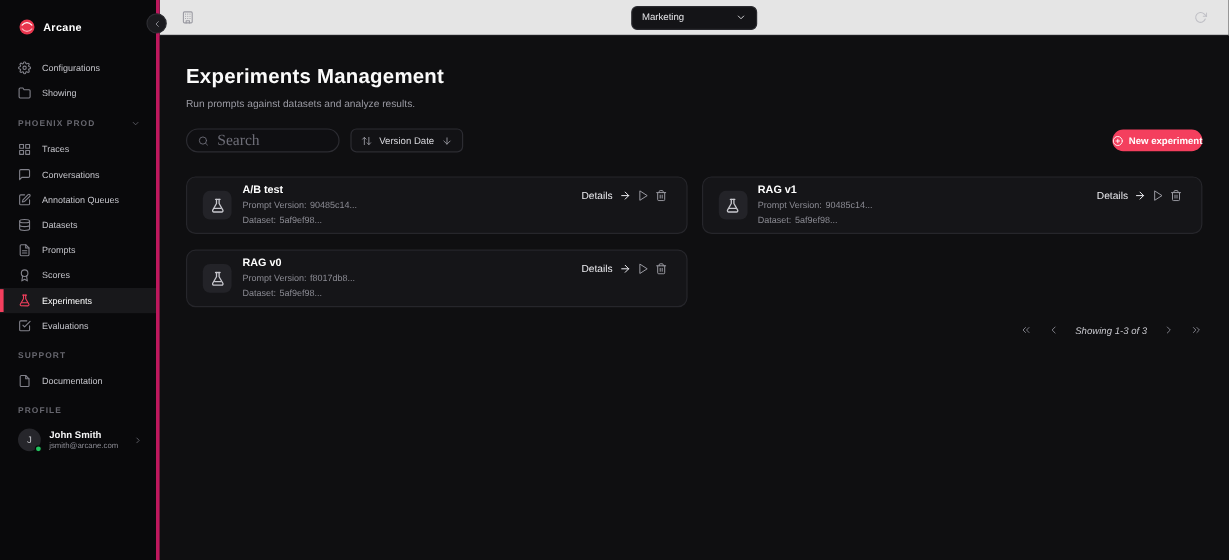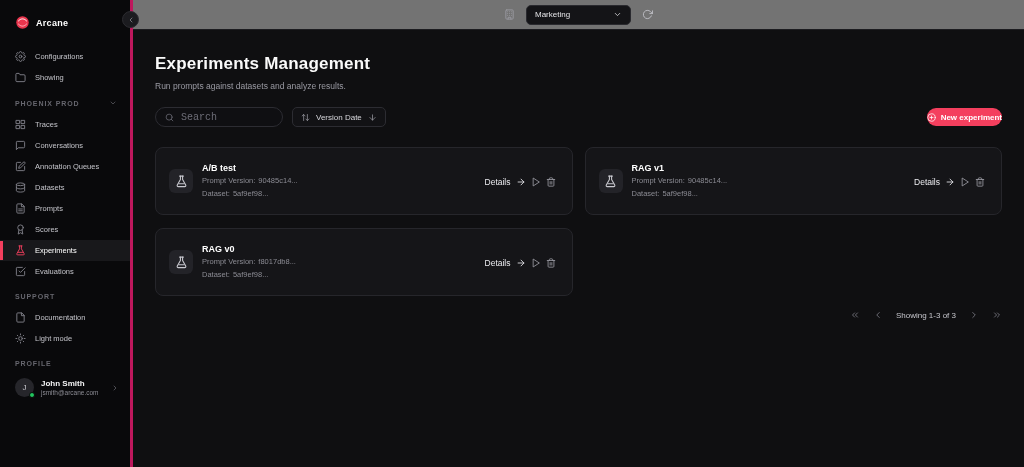--- a/index.html
+++ b/index.html
@@ -50,77 +50,77 @@
     background:var(--status-green,#22c55e); border:1.5px solid #09090b;
   }
   .profile-text { flex:1; min-width:0; }
   .profile-name { font-size:8px; font-weight:bold; color:#f4f4f5; }
   .profile-email { font-size:6.5px; color:#8b8b93; margin-top:1px; }
   .profile-chevron { color:#6e6e77; }
 
   
   .main { flex:1; display:flex; flex-direction:column; min-width:0; }
   .topbar {
-    height:30px; flex-shrink:0; background:#737373; border-bottom:1px solid #1c1c20;
-    display:flex; align-items:center; justify-content:center; gap:11px; padding:0 18px;
+    height:30px; flex-shrink:0; background:#e5e5e5; border-bottom:1px solid #1c1c20;
+    display:flex; align-items:center; justify-content:space-between; gap:11px; padding:0 18px;
   }
   .topbar-icon { color:#9a9aa2; }
   .workspace-select {
     display:flex; align-items:center; justify-content:space-between; width:105px; height:20px;
     background:#141417; border:1px solid #2a2a2f; border-radius:5px; padding:0 8px;
     font-size:8px; color:#e4e4e7; cursor:pointer;
   }
   .refresh-btn { background:none; border:none; color:#c0c0c6; cursor:pointer; padding:0; }
 
   .content { padding:24px 22px 0; flex:1; display:flex; flex-direction:column; overflow:hidden; }
   .page-title { font-size:17px; font-weight:bold; color:#fafafa; letter-spacing:.2px; }
   .page-subtitle { font-size:8.5px; color:#9a9aa3; margin-top:7px; }
 
   .controls { display:flex; align-items:center; margin-top:16px; }
   .search-box {
     display:flex; align-items:center; gap:7px; width:128px; height:20px;
     border:1px solid #2c2c32; border-radius:10px; background:#0f0f12; padding:0 9px; color:#6e6e78;
   }
   .search-box input {
     flex:1; min-width:0; background:transparent; border:none; outline:none;
-    color:#e4e4e7; font-size:10px; font-family:Liberation Mono, monospace;
+    color:#e4e4e7; font-size:13px; font-family:Liberation Serif, serif;
   }
   .search-box input::placeholder { color:#6e6e78; }
   .sort-btn {
     display:flex; align-items:center; gap:6px; height:20px; margin-left:9px; padding:0 8px;
     border:1px solid #2c2c32; border-radius:5px; background:#121215;
     font-size:8px; color:#d8d8dd; font-family:inherit; cursor:pointer;
   }
   .sort-btn .dim { color:#9a9aa2; }
   .new-btn {
     margin-left:auto; display:flex; align-items:center; gap:5px; height:18px; padding:0 0;
     border:none; border-radius:9px; background:var(--accent,#f43f5e); color:#fff;
     font-size:8px; font-weight:bold; font-family:inherit; cursor:pointer;
   }
 
   .cards { display:grid; grid-template-columns:1fr 1fr; gap:13px 12px; margin-top:20px; }
   .card {
-    height:68px; background:#151518; border:1px solid #26262b; border-radius:8px;
+    height:48px; background:#151518; border:1px solid #26262b; border-radius:8px;
     padding:10px 16px 10px 13px; display:flex; align-items:center; gap:9px;
   }
   .card-icon {
     width:24px; height:24px; border-radius:6px; background:#232328; color:#c8c8ce;
     display:flex; align-items:center; justify-content:center; flex-shrink:0;
   }
   .card-body { flex:1; min-width:0; }
   .card-title { font-size:9px; font-weight:bold; color:#fff; }
   .card-meta { font-size:7.5px; color:#8b8b93; margin-top:3px; line-height:10px; white-space:nowrap; }
   .meta-label { margin-right:3px; }
-  .card-actions { display:flex; align-items:flex-end; gap:5px; align-self:flex-start; margin-top:19px; }
+  .card-actions { display:flex; align-items:flex-end; gap:5px; align-self:flex-start; margin-top:0; }
   .details-link { display:flex; align-items:center; gap:5px; font-size:8.5px; color:#ececf0; cursor:pointer; text-decoration:none; }
   .action-icon { color:#9a9aa2; cursor:pointer; }
 
   .pagination {
     display:flex; align-items:center; justify-content:flex-end; gap:13px;
-    margin-top:14px; color:#8b8b93; font-size:8px;
+    margin-top:14px; color:#8b8b93; font-size:8px;font-style:italic;
   }
   .page-btn { color:#7c7c85; cursor:pointer; }
   .page-info { color:#c6c6cc; }
 
   
   .icon { display:inline-flex; align-items:center; justify-content:center; flex-shrink:0; }
   .icon svg { width:100%; height:100%; display:block; }
   .icon-8 { width:8px; height:8px; }
   .icon-9 { width:9px; height:9px; }
   .icon-10 { width:10px; height:10px; }
@@ -259,36 +259,20 @@
           <span>SUPPORT</span>
         </div>
         <div class="nav-item">
           <span class="icon icon-11 nav-icon">
             <svg viewBox="0 0 24 24" fill="none" stroke="currentColor" stroke-width="2" stroke-linecap="round" stroke-linejoin="round">
               <path d="M14 2H6a2 2 0 0 0-2 2v16a2 2 0 0 0 2 2h12a2 2 0 0 0 2-2V8z"></path>
               <polyline points="14 2 14 8 20 8"></polyline>
             </svg>
           </span>
           <span class="nav-label">Documentation</span>
-        </div>
-        <div class="nav-item">
-          <span class="icon icon-11 nav-icon">
-            <svg viewBox="0 0 24 24" fill="none" stroke="currentColor" stroke-width="2" stroke-linecap="round" stroke-linejoin="round">
-              <circle cx="12" cy="12" r="4"></circle>
-              <path d="M12 2v2"></path>
-              <path d="M12 20v2"></path>
-              <path d="m4.93 4.93 1.41 1.41"></path>
-              <path d="m17.66 17.66 1.41 1.41"></path>
-              <path d="M2 12h2"></path>
-              <path d="M20 12h2"></path>
-              <path d="m6.34 17.66-1.41 1.41"></path>
-              <path d="m19.07 4.93-1.41 1.41"></path>
-            </svg>
-          </span>
-          <span class="nav-label">Light mode</span>
         </div>
       </nav>
 
     <div>
       <div class="section-header">
         <span>PROFILE</span>
       </div>
       <div class="profile-row">
         <div class="avatar">
           <span>J</span>

